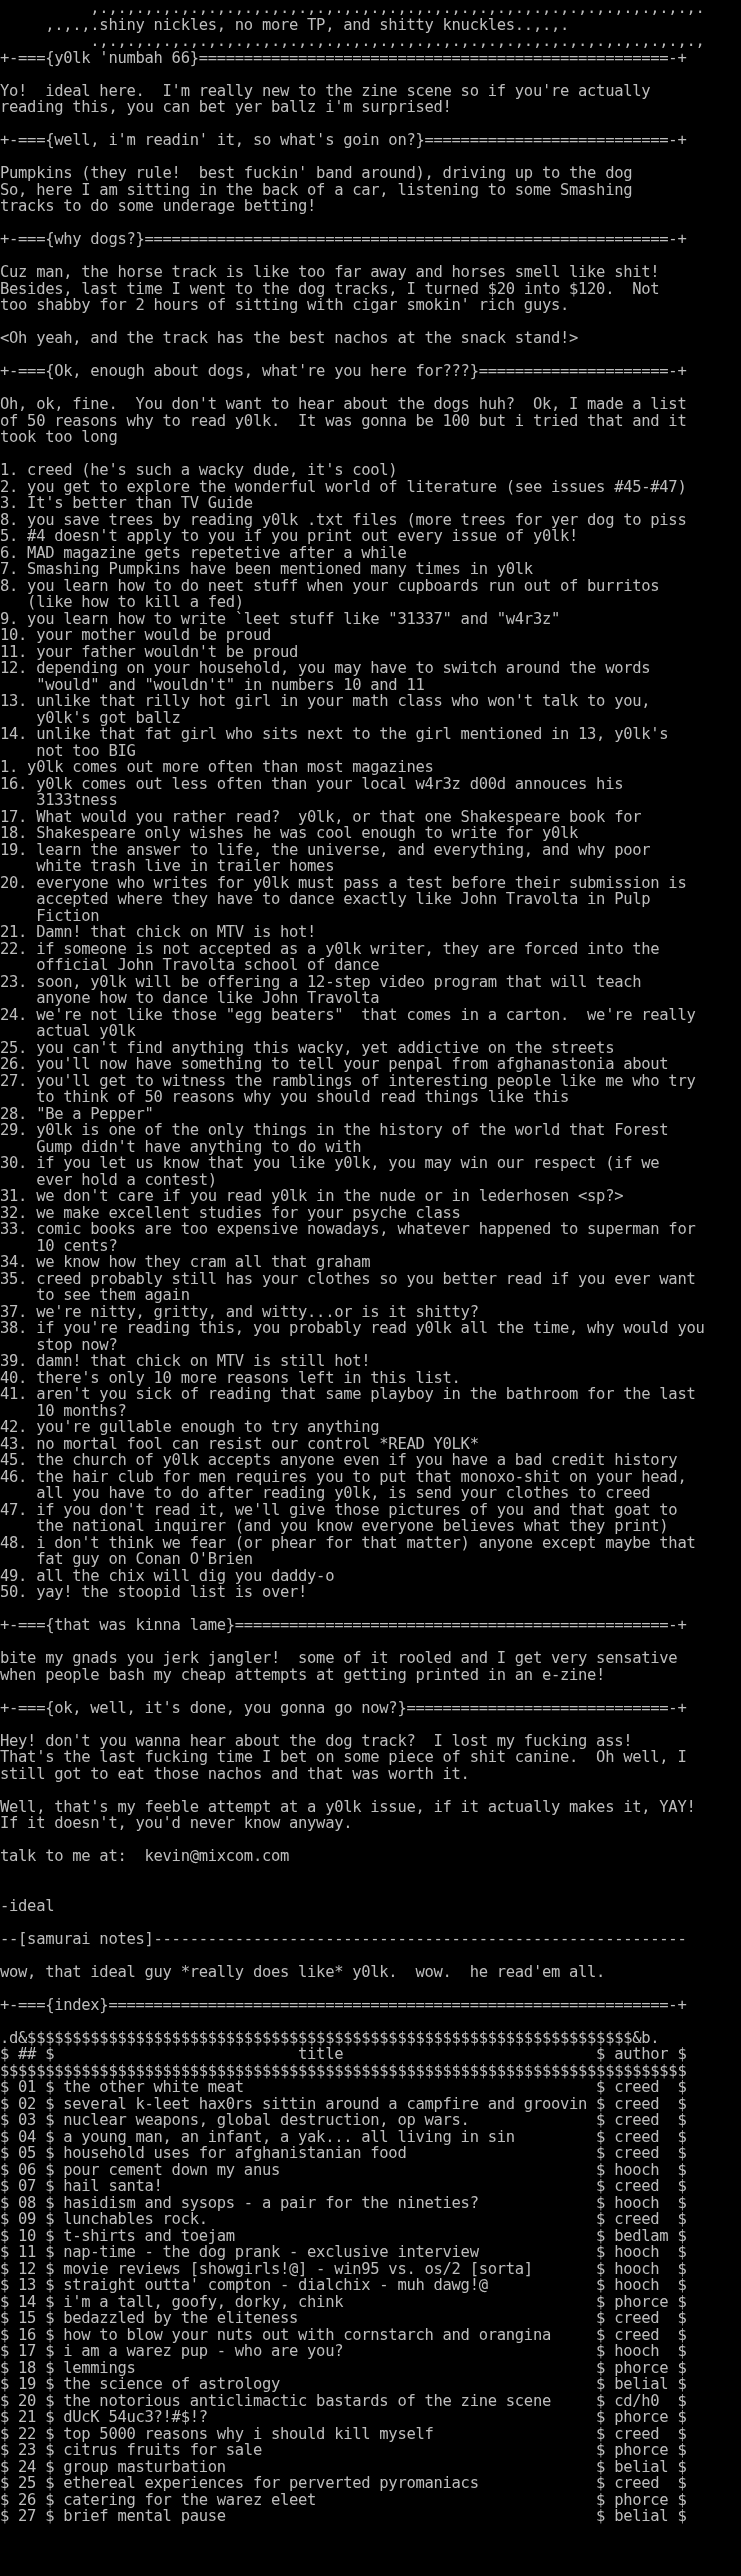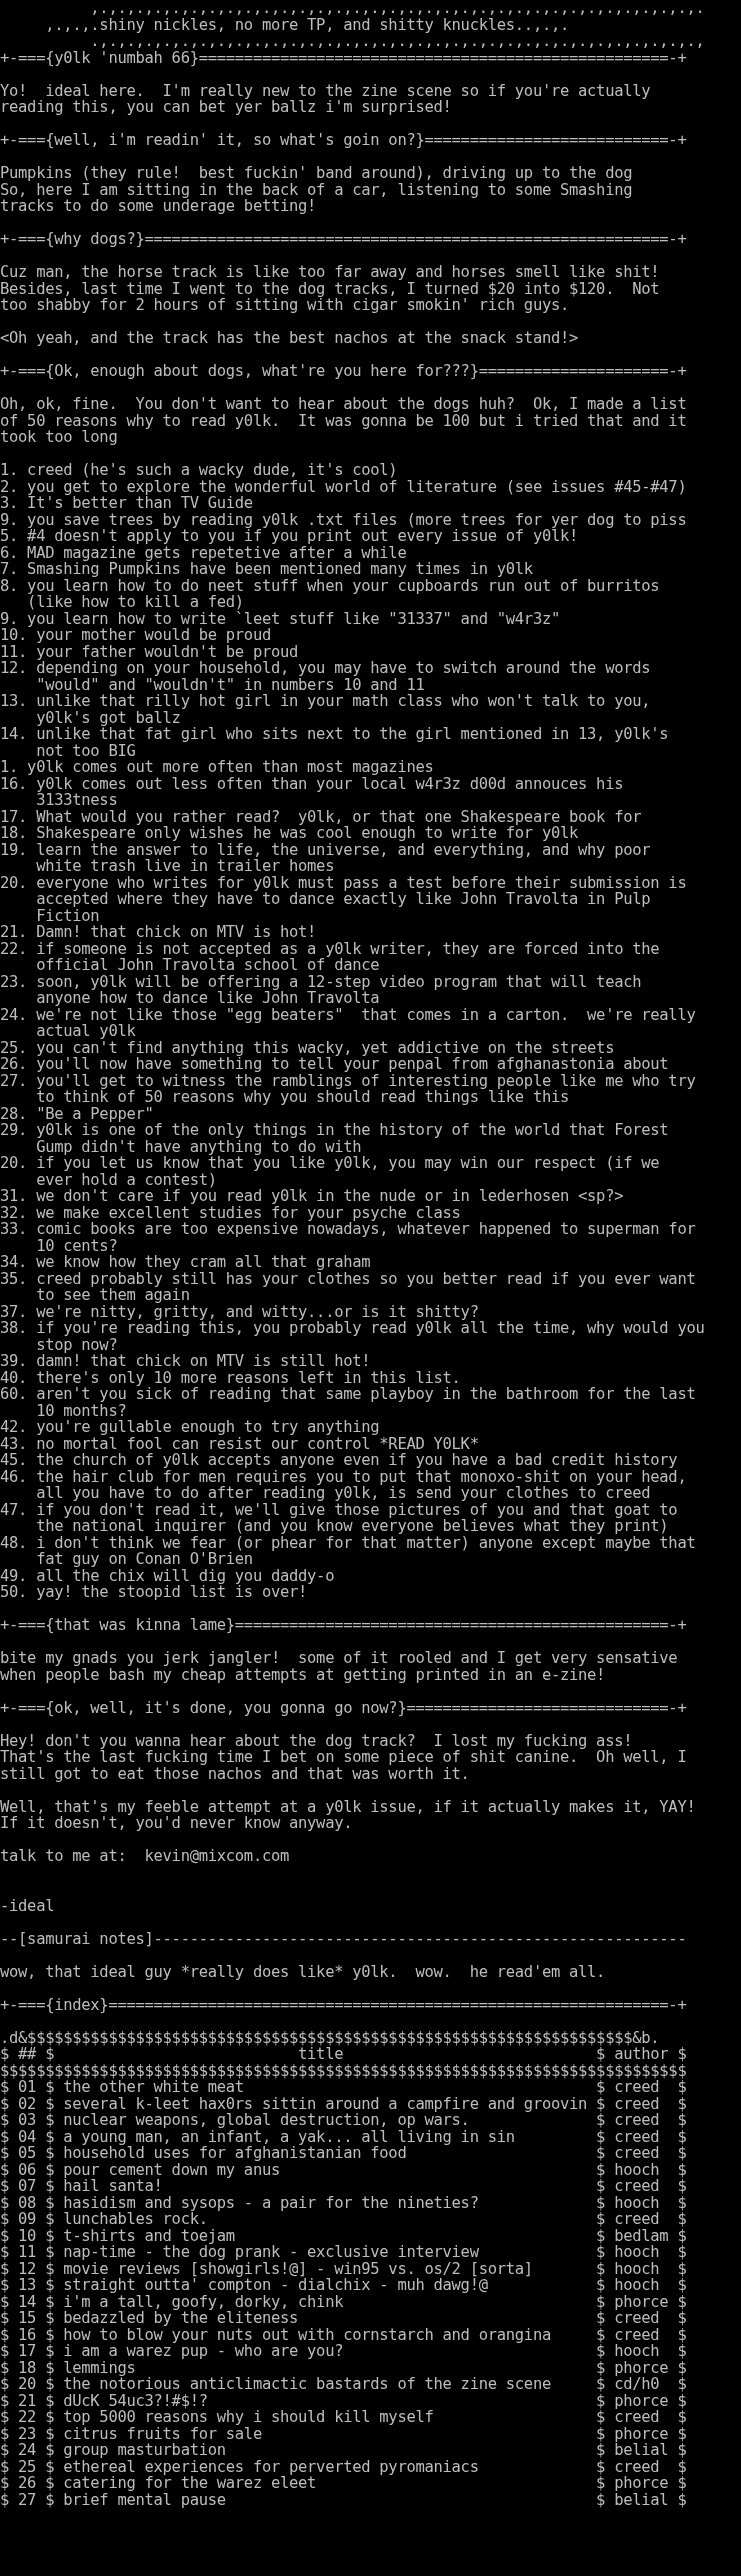--- a/index.html
+++ b/index.html
@@ -55,21 +55,21 @@
     <div class="line"></div>
     <div class="line">+-==={Ok, enough about dogs, what're you here for???}=====================-+</div>
     <div class="line"></div>
     <div class="line">Oh, ok, fine.  You don't want to hear about the dogs huh?  Ok, I made a list</div>
     <div class="line">of 50 reasons why to read y0lk.  It was gonna be 100 but i tried that and it</div>
     <div class="line">took too long</div>
     <div class="line"></div>
     <div class="line">1. creed (he's such a wacky dude, it's cool)</div>
     <div class="line">2. you get to explore the wonderful world of literature (see issues #45-#47)</div>
     <div class="line">3. It's better than TV Guide</div>
-    <div class="line">9. you save trees by reading y0lk .txt files (more trees for yer dog to piss</div>
+    <div class="line">8. you save trees by reading y0lk .txt files (more trees for yer dog to piss</div>
     <div class="line">5. #4 doesn't apply to you if you print out every issue of y0lk!</div>
     <div class="line">6. MAD magazine gets repetetive after a while</div>
     <div class="line">7. Smashing Pumpkins have been mentioned many times in y0lk</div>
     <div class="line">8. you learn how to do neet stuff when your cupboards run out of burritos</div>
     <div class="line">   (like how to kill a fed)</div>
     <div class="line">9. you learn how to write `leet stuff like "31337" and "w4r3z"</div>
     <div class="line">10. your mother would be proud</div>
     <div class="line">11. your father wouldn't be proud</div>
     <div class="line">12. depending on your household, you may have to switch around the words</div>
     <div class="line">    "would" and "wouldn't" in numbers 10 and 11</div>
@@ -94,35 +94,35 @@
     <div class="line">    anyone how to dance like John Travolta</div>
     <div class="line">24. we're not like those "egg beaters"  that comes in a carton.  we're really</div>
     <div class="line">    actual y0lk</div>
     <div class="line">25. you can't find anything this wacky, yet addictive on the streets</div>
     <div class="line">26. you'll now have something to tell your penpal from afghanastonia about</div>
     <div class="line">27. you'll get to witness the ramblings of interesting people like me who try</div>
     <div class="line">    to think of 50 reasons why you should read things like this</div>
     <div class="line">28. "Be a Pepper"</div>
     <div class="line">29. y0lk is one of the only things in the history of the world that Forest</div>
     <div class="line">    Gump didn't have anything to do with</div>
-    <div class="line">20. if you let us know that you like y0lk, you may win our respect (if we</div>
+    <div class="line">30. if you let us know that you like y0lk, you may win our respect (if we</div>
     <div class="line">    ever hold a contest)</div>
     <div class="line">31. we don't care if you read y0lk in the nude or in lederhosen &lt;sp?&gt;</div>
     <div class="line">32. we make excellent studies for your psyche class</div>
     <div class="line">33. comic books are too expensive nowadays, whatever happened to superman for</div>
     <div class="line">    10 cents?</div>
     <div class="line">34. we know how they cram all that graham</div>
     <div class="line">35. creed probably still has your clothes so you better read if you ever want</div>
     <div class="line">    to see them again</div>
     <div class="line">37. we're nitty, gritty, and witty...or is it shitty?</div>
     <div class="line">38. if you're reading this, you probably read y0lk all the time, why would you</div>
     <div class="line">    stop now?</div>
     <div class="line">39. damn! that chick on MTV is still hot!</div>
     <div class="line">40. there's only 10 more reasons left in this list.</div>
-    <div class="line">60. aren't you sick of reading that same playboy in the bathroom for the last</div>
+    <div class="line">41. aren't you sick of reading that same playboy in the bathroom for the last</div>
     <div class="line">    10 months?</div>
     <div class="line">42. you're gullable enough to try anything</div>
     <div class="line">43. no mortal fool can resist our control *READ Y0LK*</div>
     <div class="line">45. the church of y0lk accepts anyone even if you have a bad credit history</div>
     <div class="line">46. the hair club for men requires you to put that monoxo-shit on your head,</div>
     <div class="line">    all you have to do after reading y0lk, is send your clothes to creed</div>
     <div class="line">47. if you don't read it, we'll give those pictures of you and that goat to</div>
     <div class="line">    the national inquirer (and you know everyone believes what they print)</div>
     <div class="line">48. i don't think we fear (or phear for that matter) anyone except maybe that</div>
     <div class="line">    fat guy on Conan O'Brien</div>
@@ -168,20 +168,21 @@
     <div class="line">$ 09 $ lunchables rock.                                           $ creed  $</div>
     <div class="line">$ 10 $ t-shirts and toejam                                        $ bedlam $</div>
     <div class="line">$ 11 $ nap-time - the dog prank - exclusive interview             $ hooch  $</div>
     <div class="line">$ 12 $ movie reviews [showgirls!@] - win95 vs. os/2 [sorta]       $ hooch  $</div>
     <div class="line">$ 13 $ straight outta' compton - dialchix - muh dawg!@            $ hooch  $</div>
     <div class="line">$ 14 $ i'm a tall, goofy, dorky, chink                            $ phorce $</div>
     <div class="line">$ 15 $ bedazzled by the eliteness                                 $ creed  $</div>
     <div class="line">$ 16 $ how to blow your nuts out with cornstarch and orangina     $ creed  $</div>
     <div class="line">$ 17 $ i am a warez pup - who are you?                            $ hooch  $</div>
     <div class="line">$ 18 $ lemmings                                                   $ phorce $</div>
+    <div class="line">$ 19 $ the science of astrology                                   $ belial $</div>
     <div class="line">$ 20 $ the notorious anticlimactic bastards of the zine scene     $ cd/h0  $</div>
     <div class="line">$ 21 $ dUcK 54uc3?!#$!?                                           $ phorce $</div>
     <div class="line">$ 22 $ top 5000 reasons why i should kill myself                  $ creed  $</div>
     <div class="line">$ 23 $ citrus fruits for sale                                     $ phorce $</div>
     <div class="line">$ 24 $ group masturbation                                         $ belial $</div>
     <div class="line">$ 25 $ ethereal experiences for perverted pyromaniacs             $ creed  $</div>
     <div class="line">$ 26 $ catering for the warez eleet                               $ phorce $</div>
     <div class="line">$ 27 $ brief mental pause                                         $ belial $</div>
   </div>
 

